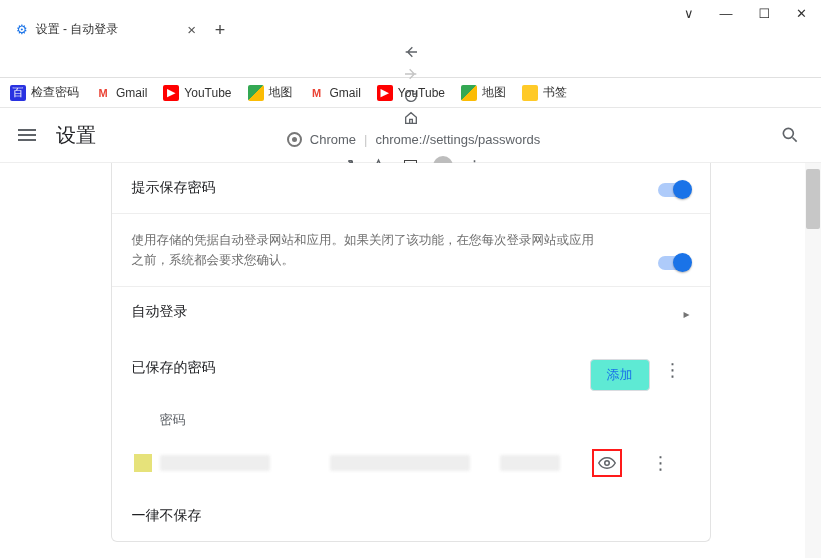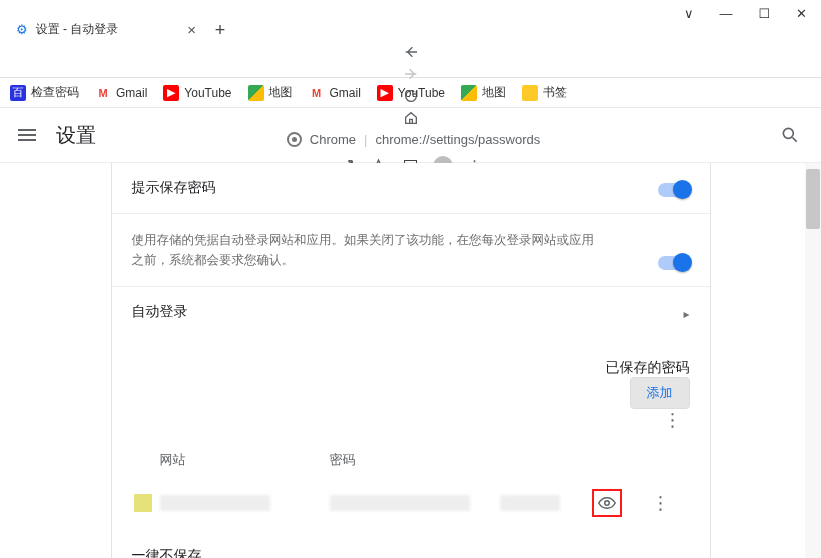--- a/index.html
+++ b/index.html
@@ -49,23 +49,23 @@
 .scrollarea { height:calc(558px - 10px - 34px - 34px - 30px - 55px); overflow:hidden; background:#fff; position:relative;}
 .card { width:600px; margin:0 auto; border:1px solid #e3e3e3; border-radius:6px; border-top:none; border-top-left-radius:0; border-top-right-radius:0; padding-bottom:8px; background:#fff;}
 .row { padding:16px 20px; display:flex; align-items:flex-end; position:relative;}
 .row + .row { border-top:1px solid #eee; }
 .row .rtitle { font-size:14px; color:#202124; }
 .row .rdesc { font-size:12.5px; color:#6f6f6f; line-height:1.6; max-width:470px;}
 .toggle { margin-left:auto; width:32px; height:14px; background:#aecbfa; border-radius:10px; position:relative;}
 .toggle:after{content:"";position:absolute;right:-2px;top:-3px;width:19px;height:19px;border-radius:50%;background:#1a73e8;box-shadow:0 1px 2px rgba(0,0,0,.3);}
 .arrow { margin-left:auto; color:#747474; font-size:12px;}
 
-.sectionhdr { padding:22px 20px 10px; display:flex; align-items:flex-end;flex-direction:column;}
+.sectionhdr { padding:22px 20px 10px; display:flex; align-items:flex-start;}
 .sectionhdr .lbl{font-size:14px;color:#202124;}
-.addbtn { margin-left:auto; border:1px solid #dadce0; color:#1a73e8; font-size:13px; padding:6px 16px; border-radius:4px; background:#e5e5e5;}
+.addbtn { margin-left:auto; border:1px solid #dadce0; color:#1a73e8; font-size:13px; padding:6px 16px; border-radius:4px; background:#5eead4;}
 .more3 { color:#5f6368; font-size:18px; padding:0 8px; margin-left:6px;}
 
 .tblhdr { display:flex; padding:10px 20px 10px 48px; font-size:13px; color:#5f6368;}
 .col-site{width:170px;} .col-user{width:170px;} .col-pass{width:120px;}
 
 .pwrow { display:flex; align-items:center; padding:10px 20px 10px 22px; font-size:13px;}
 .favph { width:18px; height:18px; background:#e6e27a; margin-right:8px;}
 .blur { background:#eeeeee; height:16px; border-radius:2px; filter:blur(1.5px);}
 .blur.b1{width:110px;margin-right:60px;} .blur.b2{width:140px;margin-right:30px;} .blur.b3{width:60px;margin-right:28px;}
 .eyebox { border:2px solid #ff1a1a; padding:5px 4px; margin-left:4px;}
@@ -218,21 +218,20 @@
       <div class="arrow">▸</div>
     </div>
 
     <div class="sectionhdr">
       <span class="lbl">已保存的密码</span>
       <button class="addbtn">添加</button>
       <span class="more3">⋮</span>
     </div>
 
     <div class="tblhdr">
-      <div class="col-site">网站</div>
       <div class="col-pass">密码</div>
     </div>
 
     <div class="pwrow">
       <div class="favph"></div>
       <div class="blur b1"></div>
       <div class="blur b2"></div>
       <div class="blur b3"></div>
       <div class="eyebox">
         <span class="eye">

